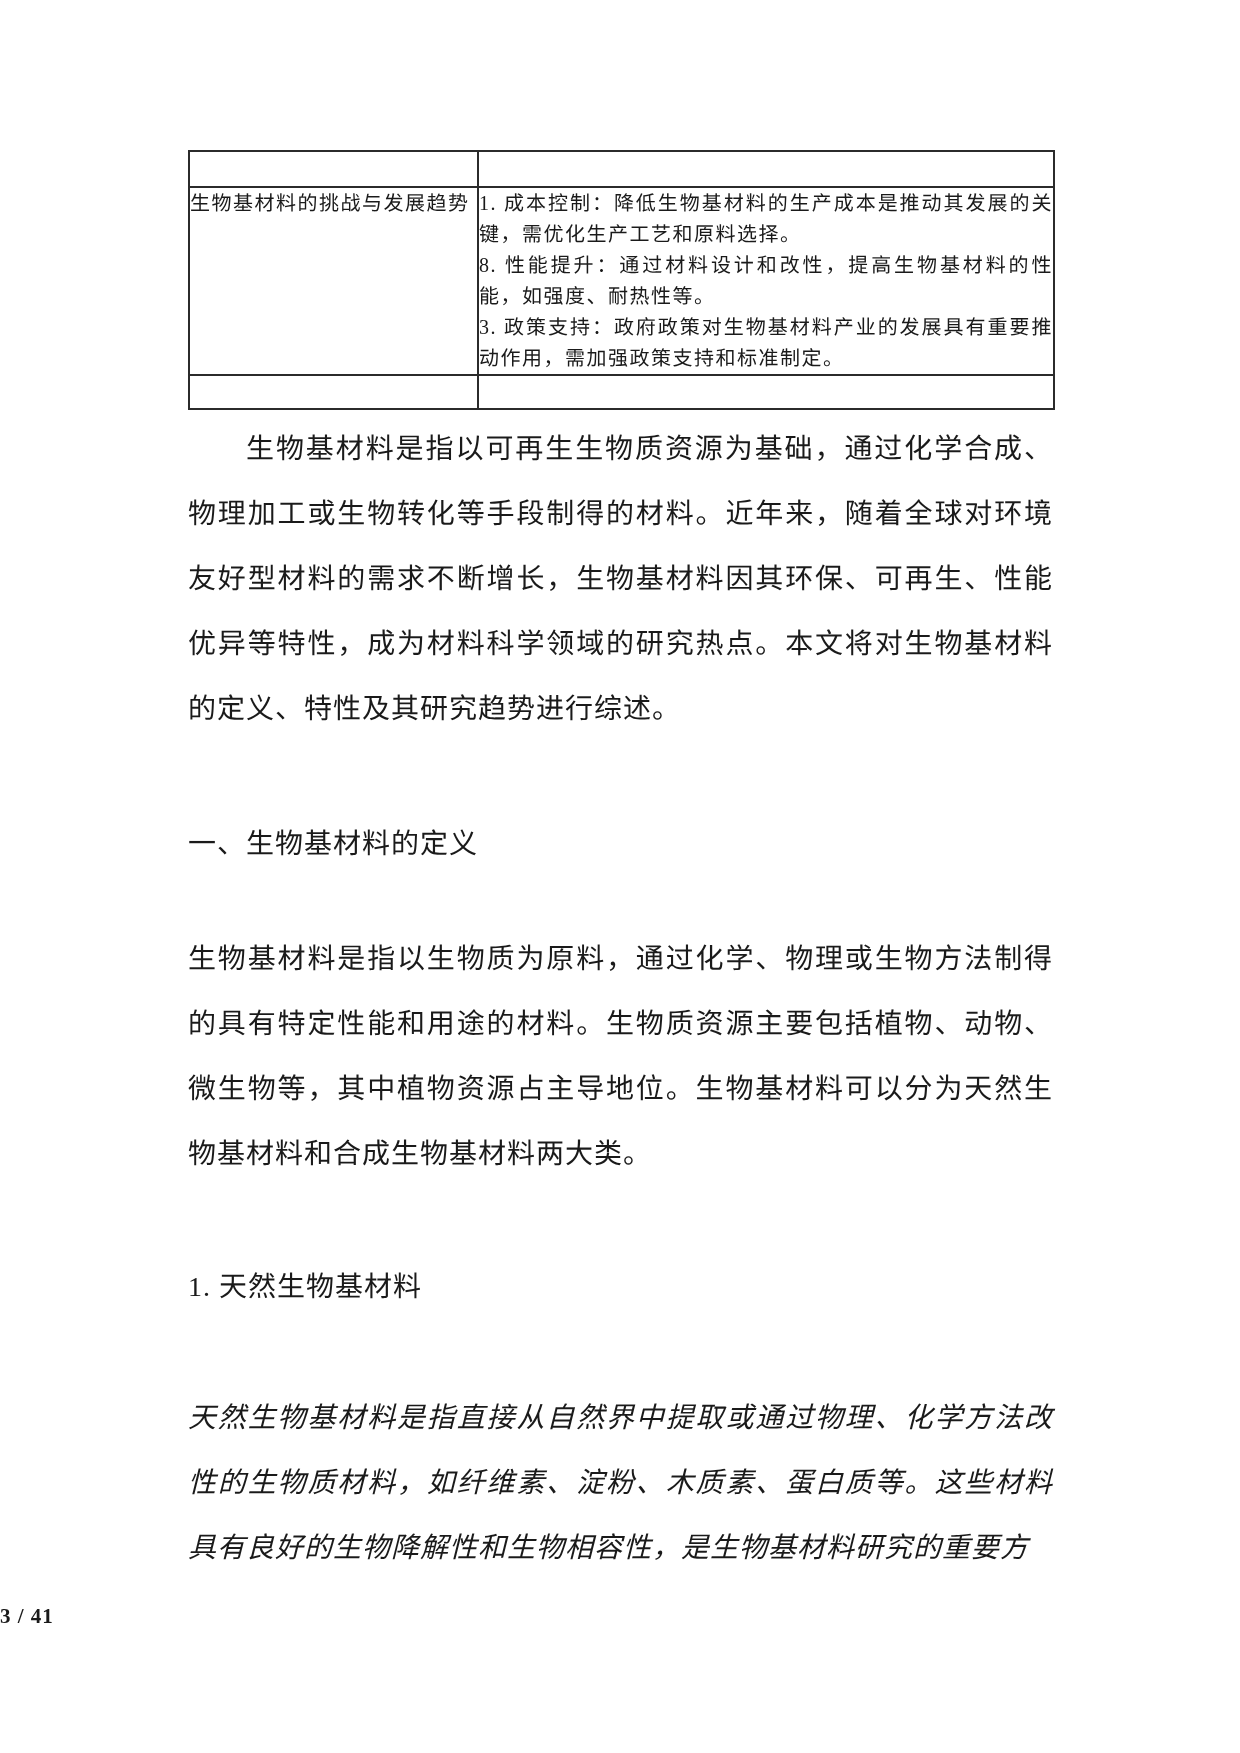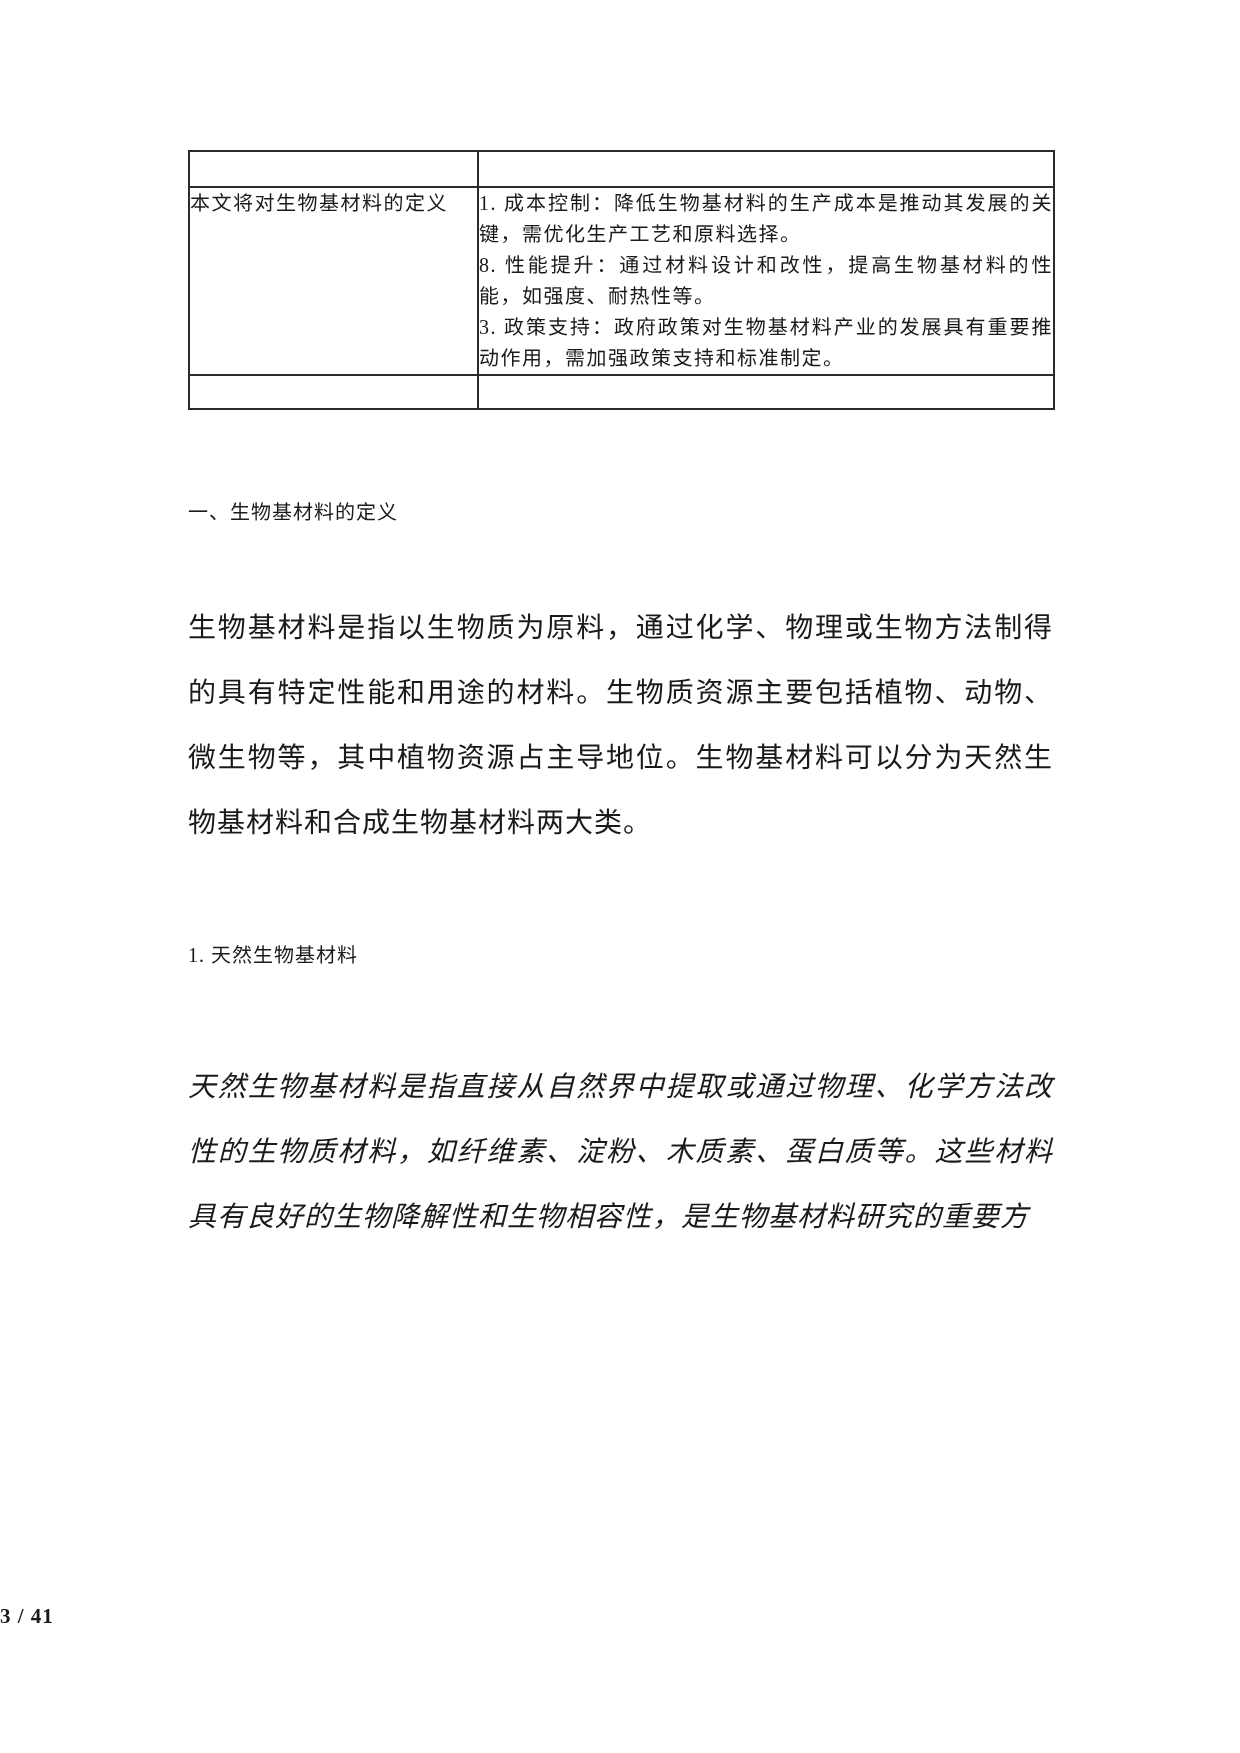--- a/index.html
+++ b/index.html
@@ -34,21 +34,21 @@
 
   
   .para {
     margin:0;
     font-size:28px; line-height:65px; letter-spacing:1px;
     text-align:justify; text-justify:inter-character;
   }
   .para-intro { margin-top:6px; text-indent:58px; }
   .heading {
     margin:0; font-weight:normal;
-    font-size:20px; line-height:65px; letter-spacing:1px;
+    font-size:28px; line-height:65px; letter-spacing:1px;
   }
   .h-section { margin-top:70px; }
   .s1-para   { margin-top:50px; }
   .h-sub     { margin-top:68px;font-family:Liberation Serif, serif; }
   .s2-para   { margin-top:66px;font-style:italic; }
 
   
   .footer {
     position:absolute; top:1604px; left:0; width:100%;
     text-align:left;
@@ -66,34 +66,35 @@
       <colgroup>
           <col class="col-left">
           <col class="col-right">
         </colgroup>
       <tbody>
         <tr class="row-top">
           <td></td>
           <td></td>
         </tr>
         <tr>
-          <td class="cell-topic">本文将对生物基材料的定义</td>
+          <td class="cell-topic">生物基材料的挑战与发展趋势</td>
           <td class="cell-details">
             <p>1. 成本控制：降低生物基材料的生产成本是推动其发展的关键，需优化生产工艺和原料选择。</p>
             <p>8. 性能提升：通过材料设计和改性，提高生物基材料的性能，如强度、耐热性等。</p>
             <p>3. 政策支持：政府政策对生物基材料产业的发展具有重要推动作用，需加强政策支持和标准制定。</p>
           </td>
         </tr>
         <tr class="row-bottom">
           <td></td>
           <td></td>
         </tr>
       </tbody>
     </table>
 
+    <p class="para para-intro">生物基材料是指以可再生生物质资源为基础，通过化学合成、物理加工或生物转化等手段制得的材料。近年来，随着全球对环境友好型材料的需求不断增长，生物基材料因其环保、可再生、性能优异等特性，成为材料科学领域的研究热点。本文将对生物基材料的定义、特性及其研究趋势进行综述。</p>
 
     <h2 class="heading h-section">一、生物基材料的定义</h2>
 
     <p class="para s1-para">生物基材料是指以生物质为原料，通过化学、物理或生物方法制得的具有特定性能和用途的材料。生物质资源主要包括植物、动物、微生物等，其中植物资源占主导地位。生物基材料可以分为天然生物基材料和合成生物基材料两大类。</p>
 
     <h3 class="heading h-sub">1.  天然生物基材料</h3>
 
     <p class="para s2-para">天然生物基材料是指直接从自然界中提取或通过物理、化学方法改性的生物质材料，如纤维素、淀粉、木质素、蛋白质等。这些材料具有良好的生物降解性和生物相容性，是生物基材料研究的重要方</p>
 
   </div>

